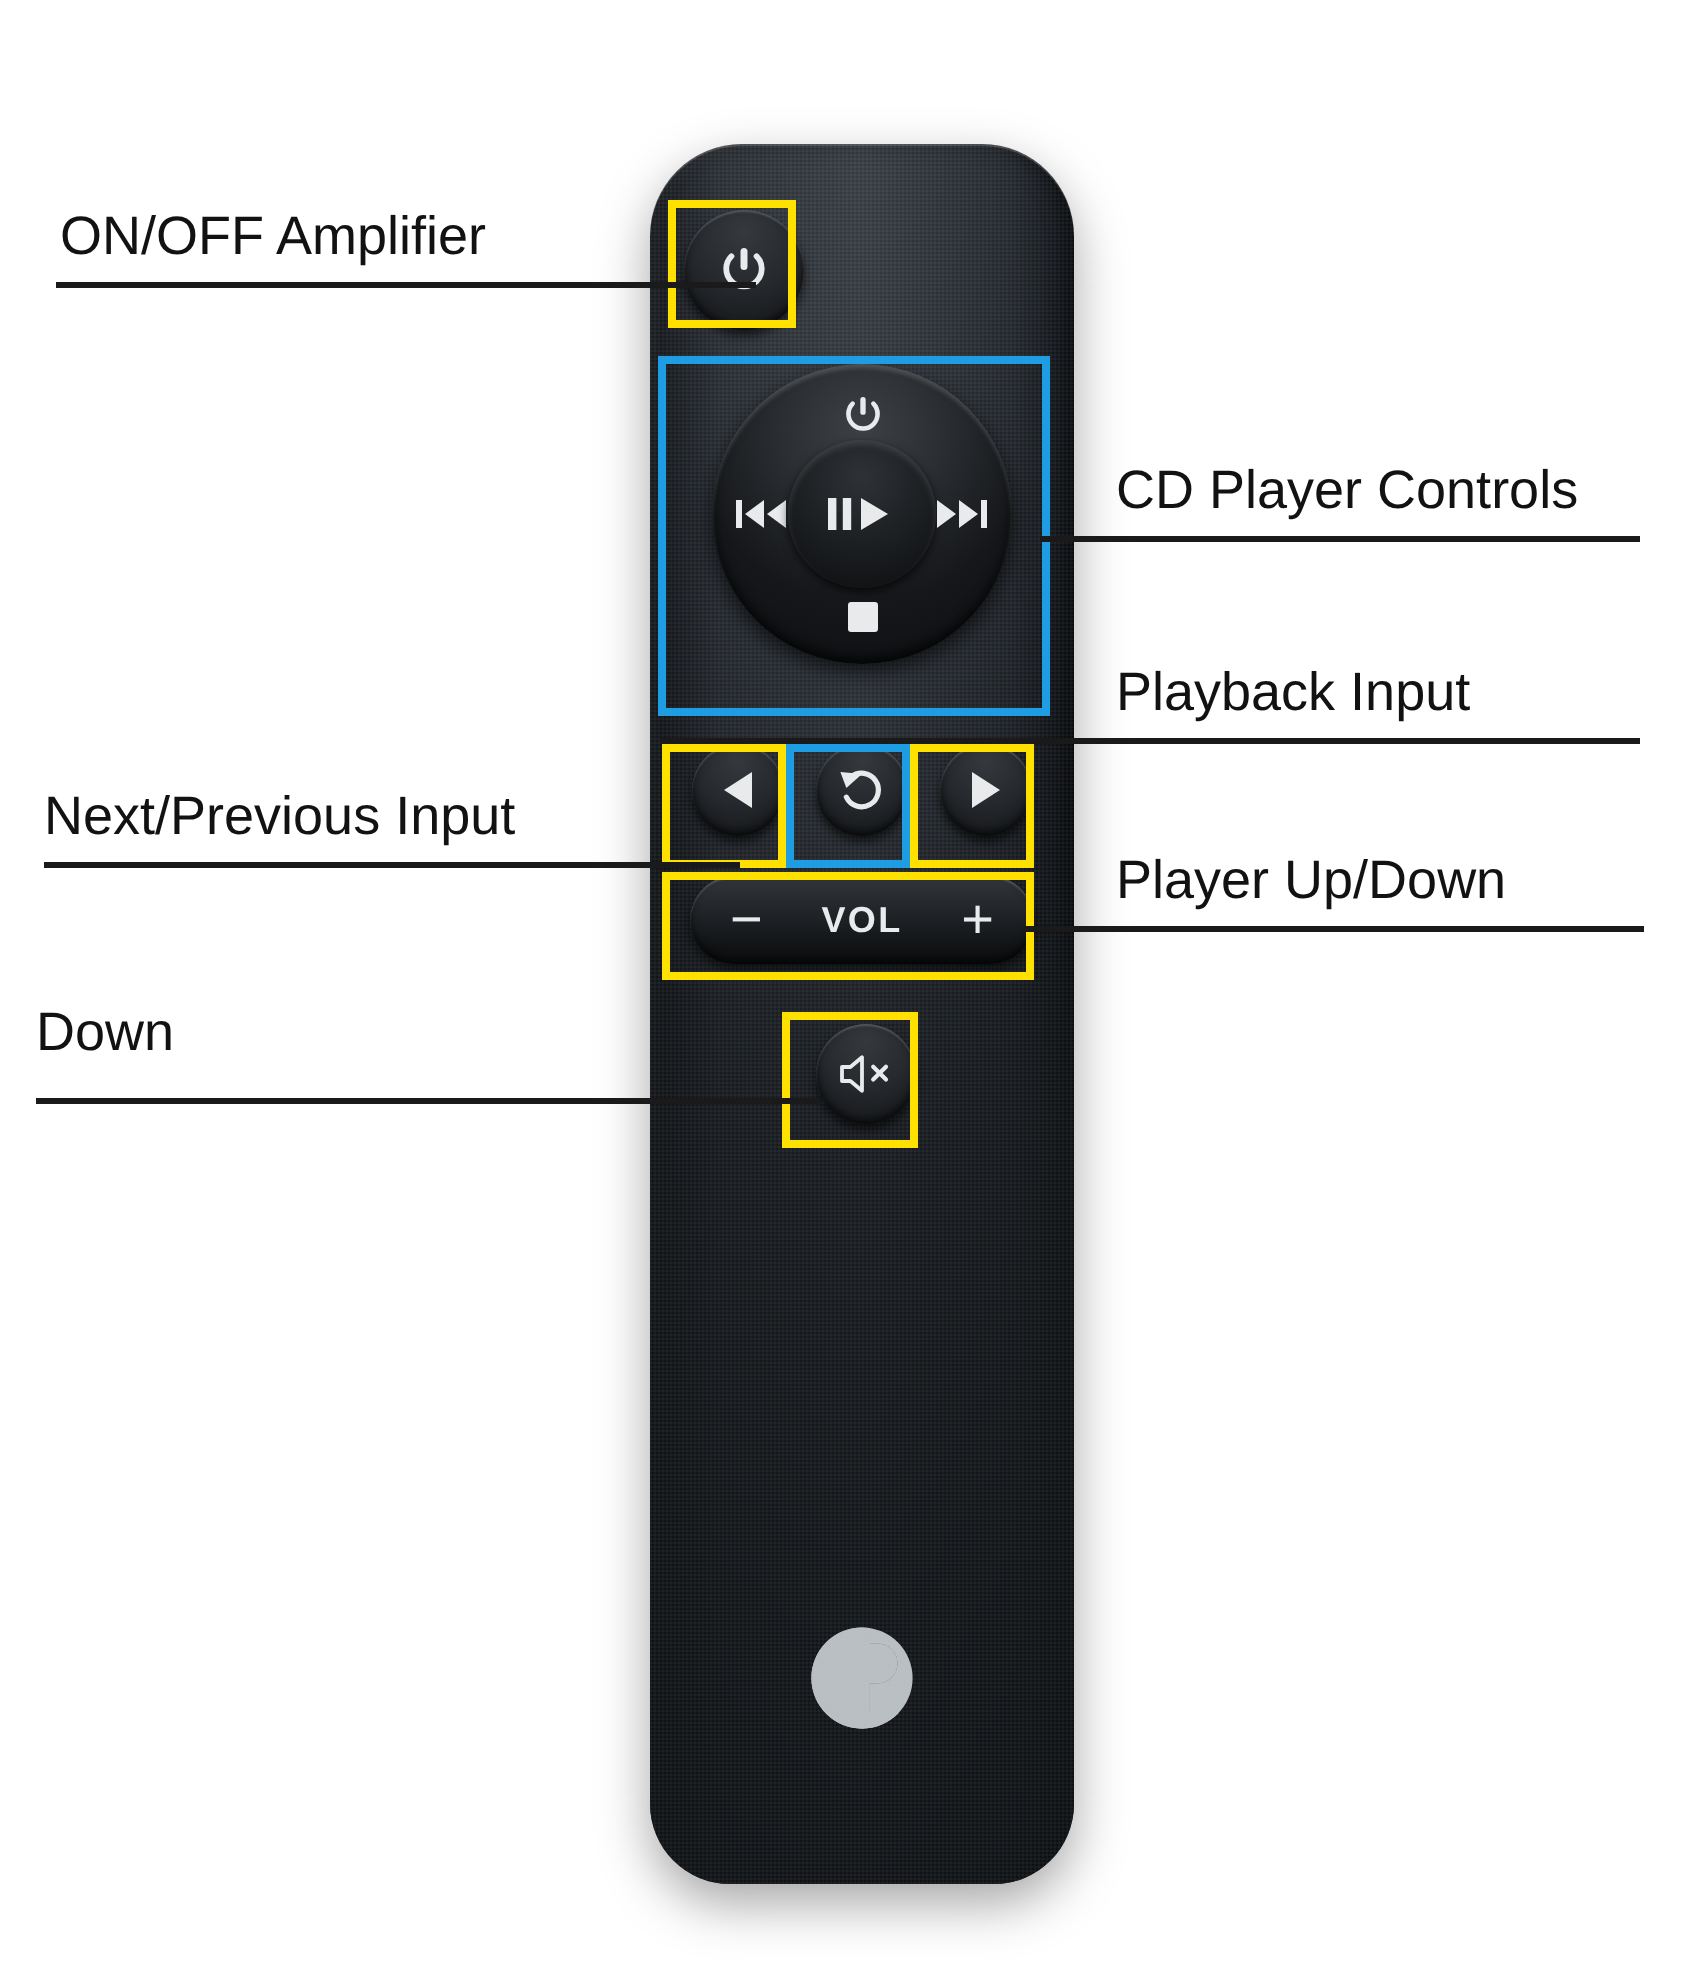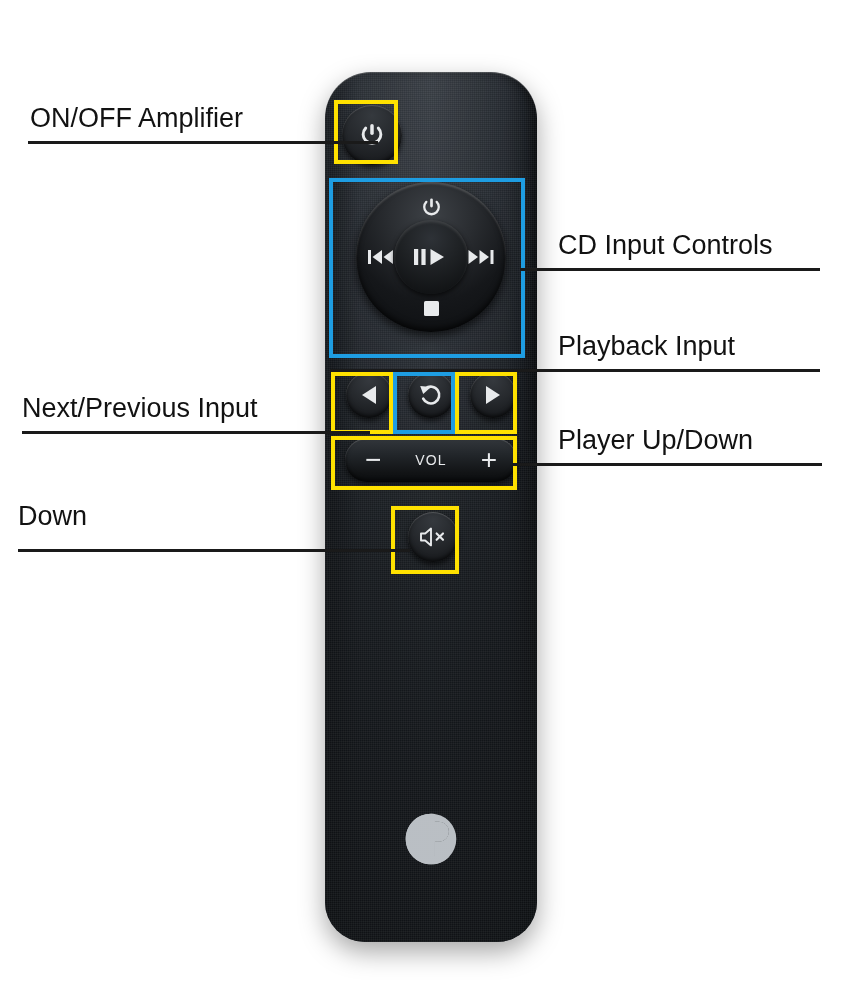--- a/index.html
+++ b/index.html
@@ -54,21 +54,21 @@
   .rb-left{left:21px;top:300px;}
   .rb-mid{left:83px;top:300px;}
   .rb-right{left:145px;top:300px;}
 
   
   .vol{position:absolute;left:20px;top:366px;width:172px;height:44px;border-radius:22px;z-index:4;
        background:linear-gradient(180deg,#33373c 0%, #22262a 38%, #121416 78%, #0b0d0f 100%);
        box-shadow:0 3px 6px rgba(0,0,0,.6), inset 0 1px 1px rgba(255,255,255,.2), inset 0 -2px 4px rgba(0,0,0,.7);
        display:flex;align-items:center;justify-content:space-between;padding:0 20px;box-sizing:border-box;}
   .vol-sign{color:#e8eaec;font-size:28px;line-height:1;font-weight:400;}
-  .vol-lbl{color:#e8eaec;font-size:14px;letter-spacing:1.2px;font-weight:400;text-align:right;}
+  .vol-lbl{color:#e8eaec;font-size:18px;letter-spacing:1.2px;font-weight:700;text-align:right;}
 
   
   .mute-btn{left:83px;top:440px;width:50px;height:50px;}
 
   
   .logo{position:absolute;left:50%;top:740px;transform:translateX(-50%);width:54px;height:54px;z-index:3;opacity:.92;}
 
   
   .box{position:absolute;box-sizing:border-box;z-index:6;background:transparent;}
   .box-y{border:4px solid #ffe100;}
@@ -196,21 +196,21 @@
   <div class="lead" style="left:330px;top:369px;width:490px;"></div>
 
   <div class="lead" style="left:22px;top:431px;width:348px;"></div>
 
   <div class="lead" style="left:512px;top:463px;width:310px;"></div>
 
   <div class="lead" style="left:18px;top:549px;width:392px;"></div>
 
   <div class="lbl" style="left:30px;top:105px;">ON/OFF Amplifier</div>
 
-  <div class="lbl" style="left:558px;top:232px;">CD Input Controls</div>
+  <div class="lbl" style="left:558px;top:232px;">CD Player Controls</div>
 
   <div class="lbl" style="left:558px;top:333px;">Playback Input</div>
 
   <div class="lbl" style="left:22px;top:395px;">Next/Previous Input</div>
 
   <div class="lbl" style="left:558px;top:427px;">Player Up/Down</div>
 
   <div class="lbl" style="left:18px;top:503px;">Down</div>
 
 </div>

